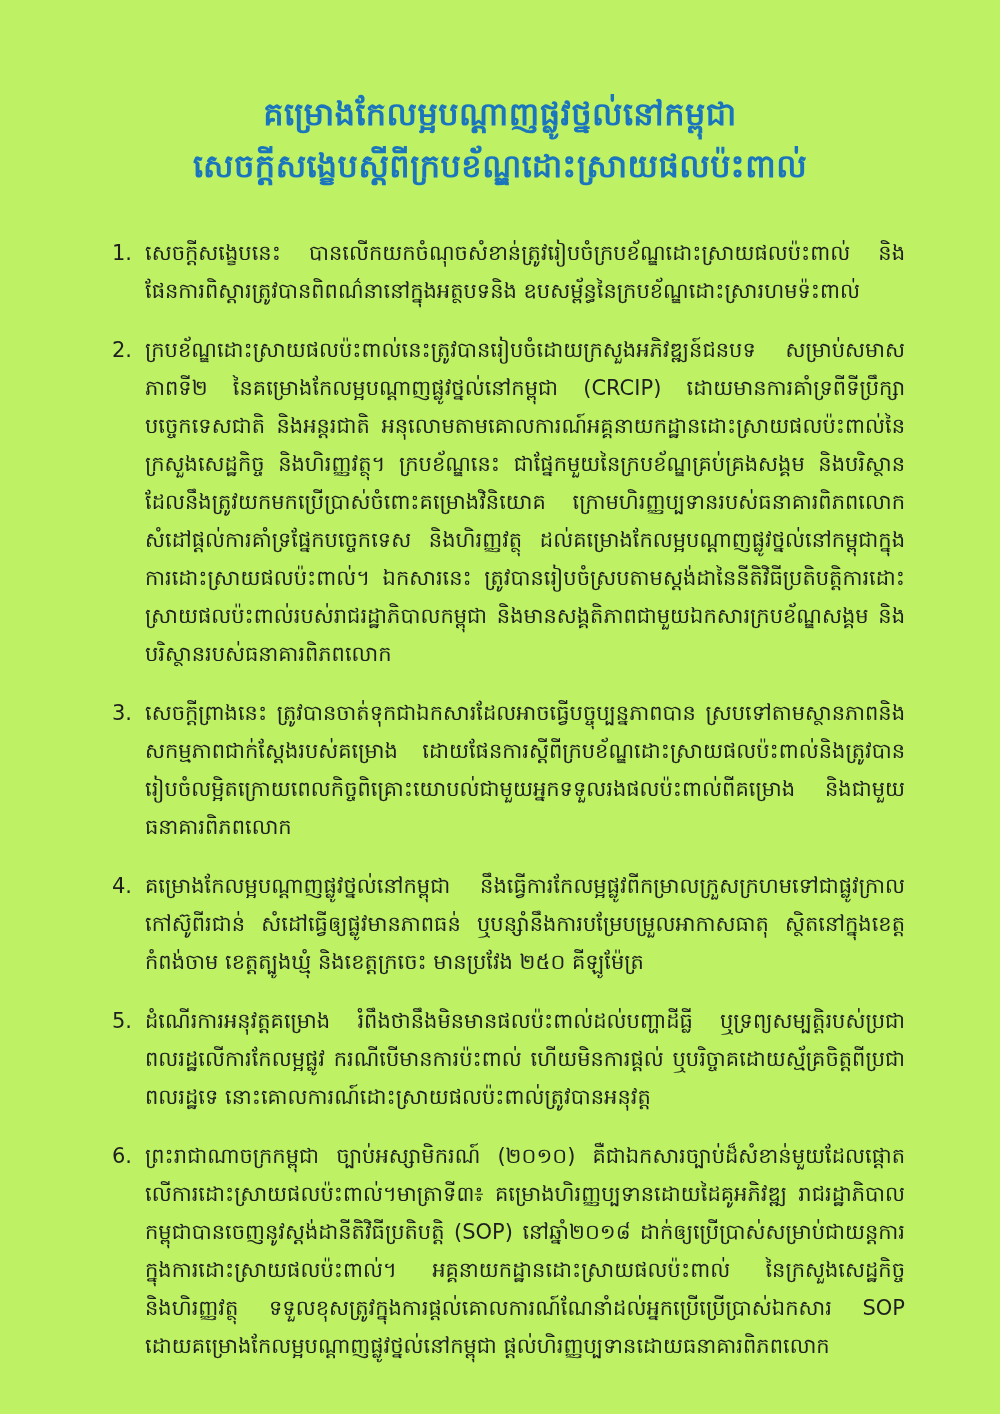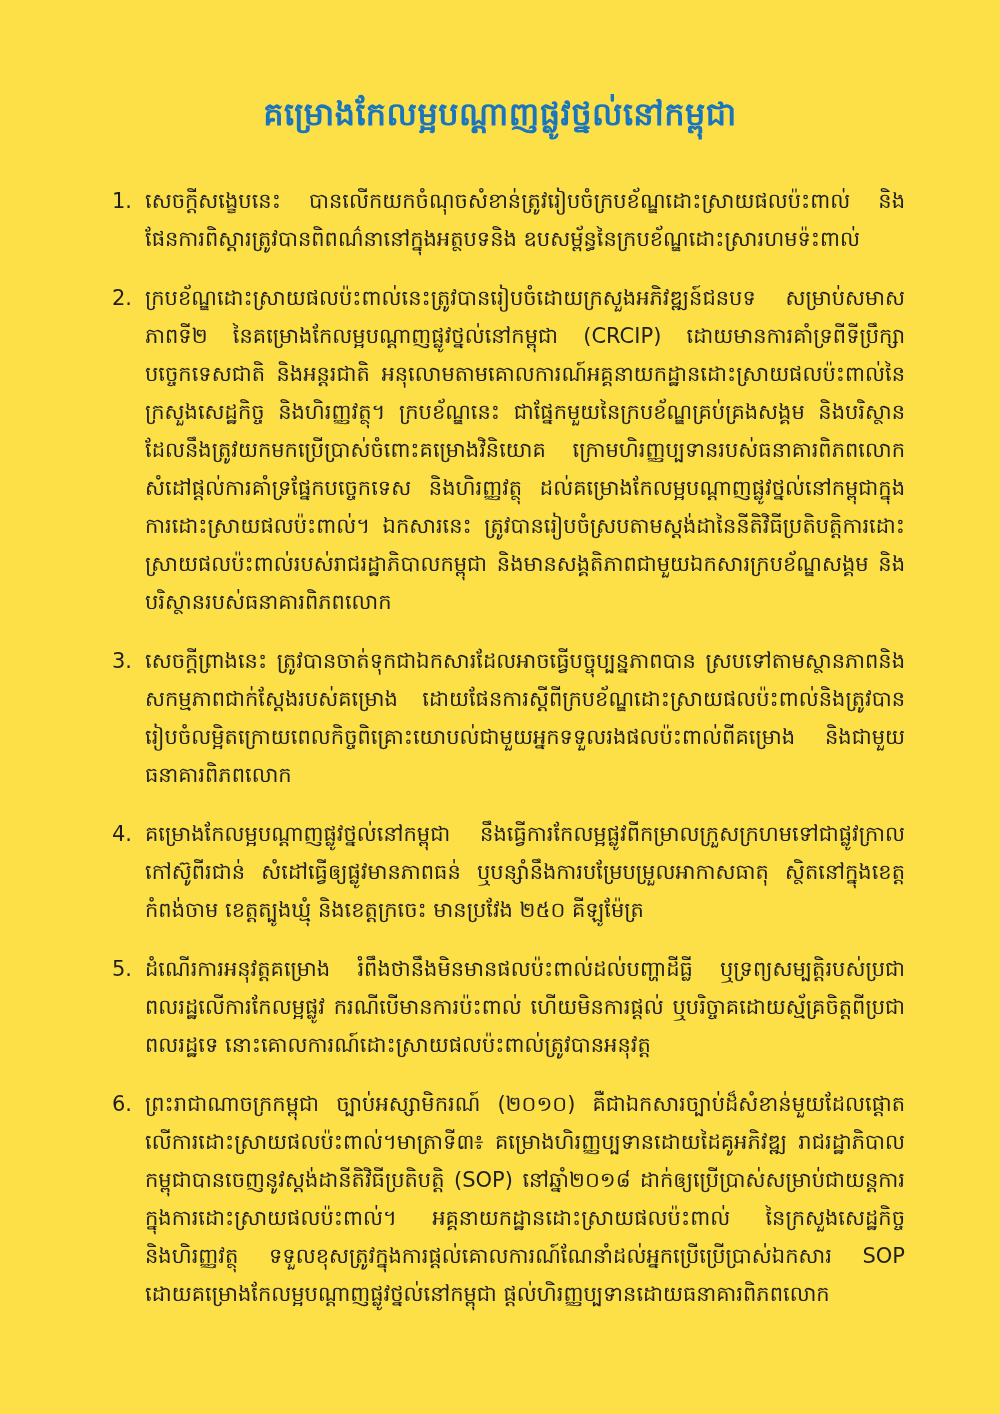--- a/index.html
+++ b/index.html
@@ -5,21 +5,21 @@
   html, body {
     margin: 0;
     padding: 0;
     background: #e8e8e8;
   }
   .page {
     position: relative;
     width: 1000px;
     height: 1414px;
     margin: 0 auto;
-    background: #fde047;
+    background: #bef264;
     font-family: "DejaVu Sans", sans-serif;
     color: #1f1f1f;
     overflow: hidden;
     box-sizing: border-box;
   }
   .doc-title {
     padding-top: 88px;
     text-align: center;
     font-weight: bold;
     font-size: 32px;
@@ -51,20 +51,21 @@
     word-break: normal;
   }
 </style>
 </head>
 <body>
 
 <div class="page">
 
   <div class="doc-title">
     <span class="title-line">គម្រោងកែលម្អបណ្តាញផ្លូវថ្នល់នៅកម្ពុជា</span>
+    <span class="title-line">សេចក្តីសង្ខេបស្តីពីក្របខ័ណ្ឌដោះស្រាយផលប៉ះពាល់</span>
   </div>
 
   <div class="para-list">
 
     <div class="para">
       <span class="para-num">1.</span>
       <span class="para-text">សេចក្តីសង្ខេបនេះ បានលើកយកចំណុចសំខាន់ត្រូវរៀបចំក្របខ័ណ្ឌដោះស្រាយផលប៉ះពាល់ និងផែនការពិស្តារត្រូវបានពិពណ៌នានៅក្នុងអត្ថបទនិង ឧបសម្ព័ន្ធនៃក្របខ័ណ្ឌដោះស្រារហមទ៉ះពាល់</span>
     </div>
 
     <div class="para">

